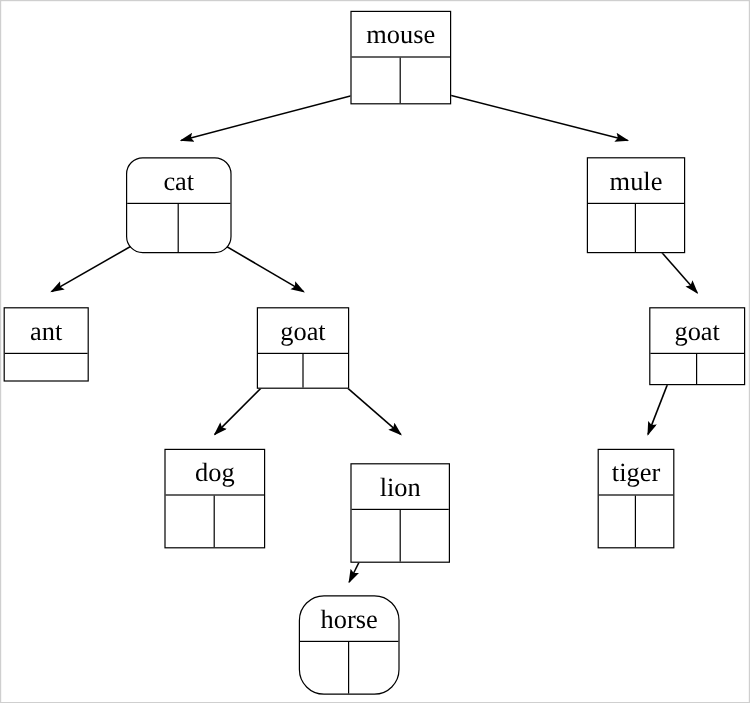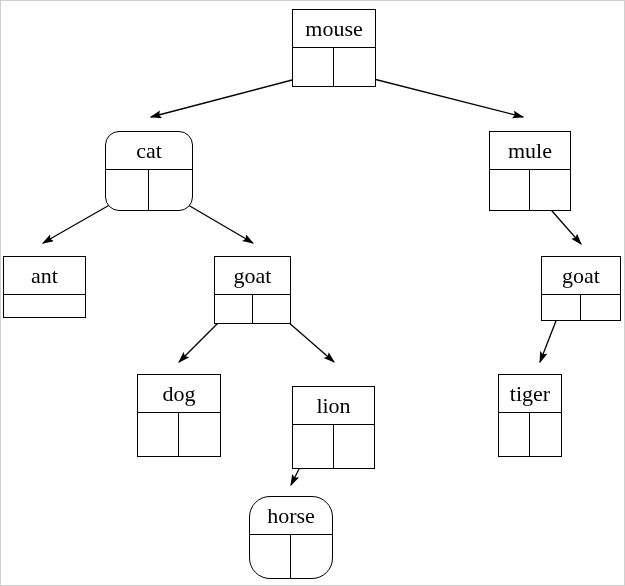--- a/index.html
+++ b/index.html
@@ -101,21 +101,21 @@
           <div class="cell right"></div>
         </div>
       </div>
       <div class="node" style="left: 476px; top: 130px; width: 82px; height: 80px; margin-left: 12px;">
         <div class="node-label">mule</div>
         <div class="node-cells">
           <div class="cell left"></div>
           <div class="cell right"></div>
         </div>
       </div>
-      <div class="node" style="left: 2px; top: 255px; width: 83px; height: 62px; gap: 24px;">
+      <div class="node" style="left: 2px; top: 255px; width: 71px; height: 62px; gap: 24px;">
         <div class="node-label">ant</div>
         <div class="node-cells">
           <div class="cell left"></div>
           <div class="cell right"></div>
         </div>
       </div>
       <div class="node" style="left: 213px; top: 255px; width: 77px; height: 68px;">
         <div class="node-label">goat</div>
         <div class="node-cells">
           <div class="cell left"></div>

